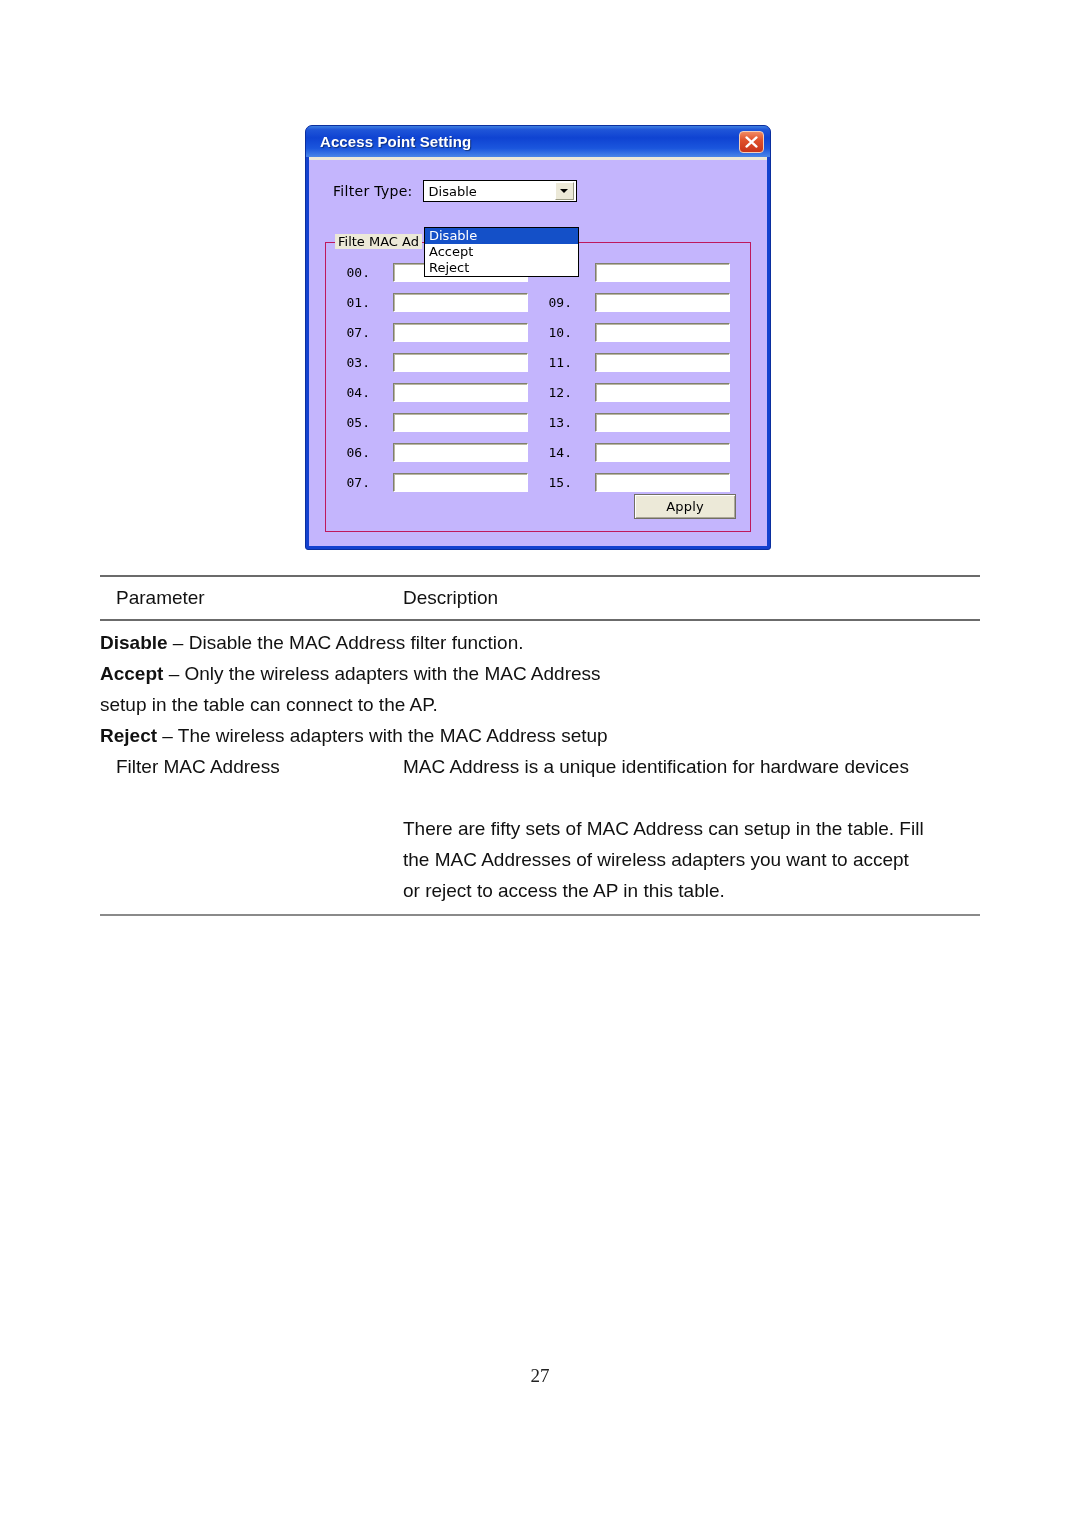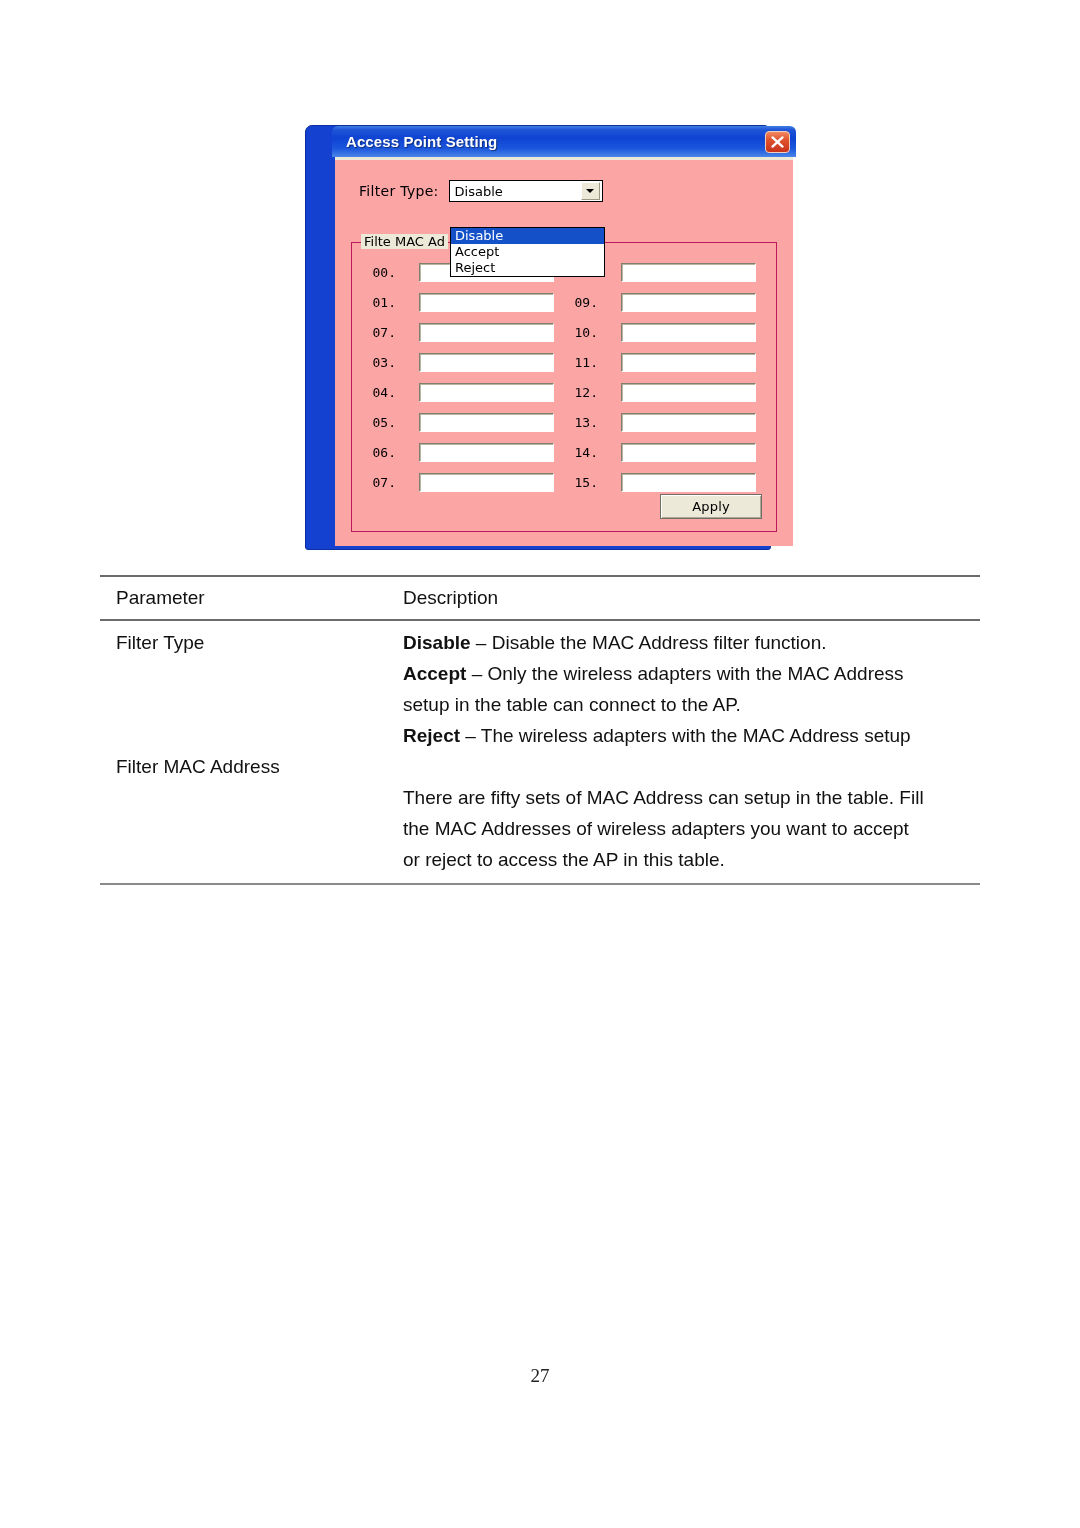--- a/index.html
+++ b/index.html
@@ -29,21 +29,20 @@
     border-radius: 7px 7px 3px 3px;
     box-sizing: border-box;
     padding: 3px;
   }
   .dialog-inner {
     width: 100%;
     height: 100%;
     background: #ece9d8;
     position: relative;
     box-sizing: border-box;
-    margin-left: 26px;
   }
 
   .titlebar {
     position: absolute;
     left: -3px;
     top: -3px;
     right: -3px;
     height: 31px;
     background: linear-gradient(180deg,
                 #3f7fe0 0%,
@@ -77,21 +76,21 @@
     box-sizing: border-box;
   }
   .close-btn svg { display:block; width:100%; height:100%; }
 
   .body-area {
     position: absolute;
     left: 0;
     top: 31px;
     right: 0;
     bottom: 0;
-    background: #fca5a5;
+    background: #c4b5fd;
   }
 
   
   .filter-row {
     position: absolute;
     left: 24px;
     top: 20px;
     display: flex;
     align-items: center;
   }
@@ -426,32 +425,32 @@
   <div class="rule-top"></div>
 
   <div class="trow header-row">
     <div class="col-param">Parameter</div>
     <div class="col-desc">Description</div>
   </div>
 
   <div class="rule-mid"></div>
 
   <div class="trow body-row">
-    <div class="col-param">Filter Type</div>
     <div class="col-desc">
       <span class="desc-line"><span class="kw">Disable</span><span> – Disable the MAC Address filter function.</span></span>
       <span class="desc-line"><span class="kw">Accept</span><span> – Only the wireless adapters with the MAC Address</span></span>
       <span class="desc-line"><span>setup in the table can connect to the AP.</span></span>
       <span class="desc-line"><span class="kw">Reject</span><span> – The wireless adapters with the MAC Address setup</span></span>
     </div>
   </div>
 
   <div class="trow body-row2">
     <div class="col-param">Filter MAC Address</div>
     <div class="col-desc pad-bot">
+      <span class="desc-line"><span>MAC Address is a unique identification for hardware devices</span></span>
       <span class="desc-line blank"></span>
       <span class="desc-line"><span>There are fifty sets of MAC Address can setup in the table. Fill</span></span>
       <span class="desc-line"><span>the MAC Addresses of wireless adapters you want to accept</span></span>
       <span class="desc-line"><span>or reject to access the AP in this table.</span></span>
     </div>
   </div>
 
   <div class="rule-bot"></div>
 </div>
 

